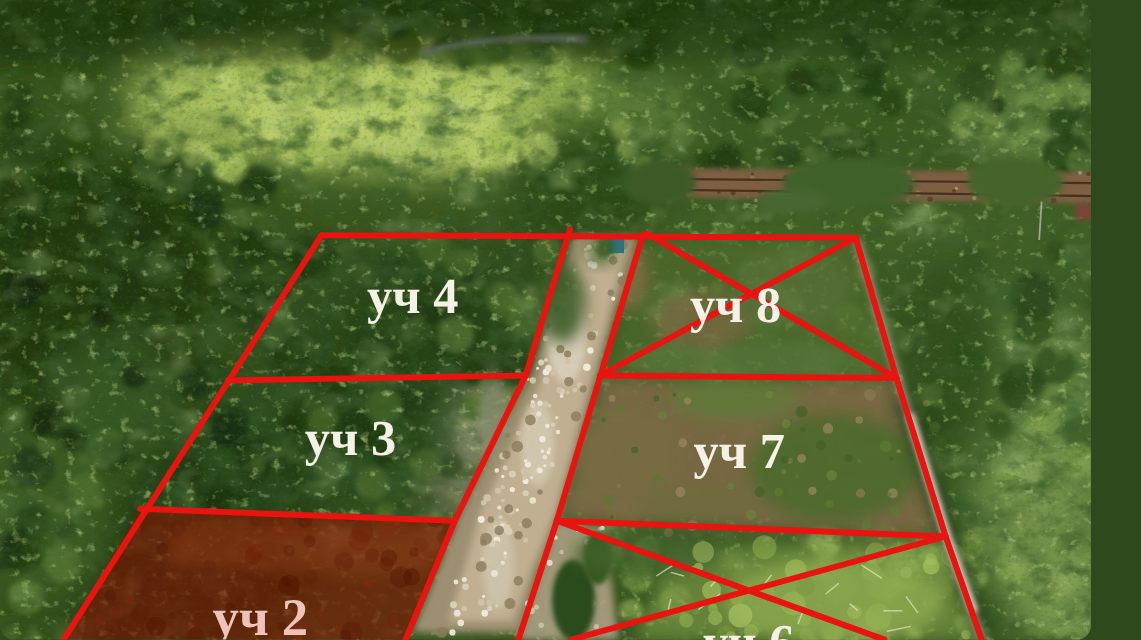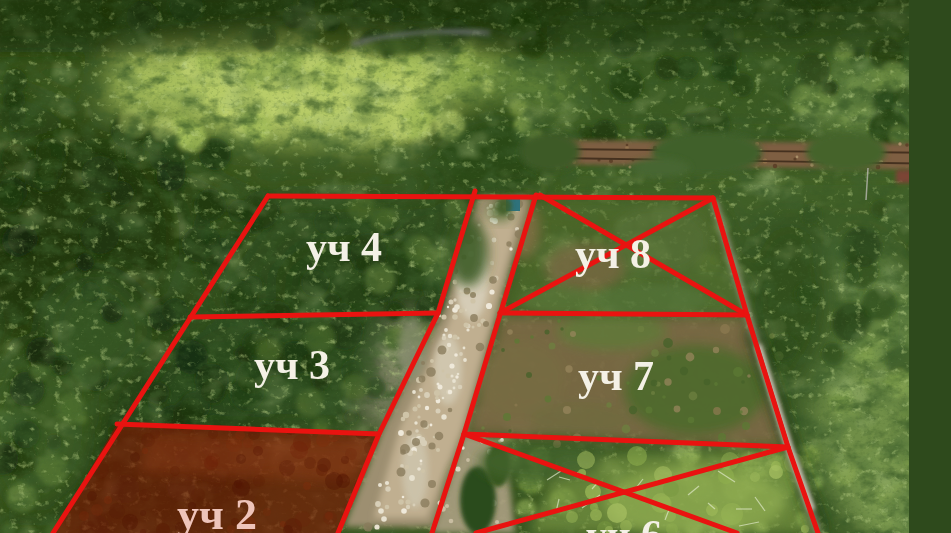--- a/index.html
+++ b/index.html
@@ -1,16 +1,16 @@
 <!DOCTYPE html>
 <html><head>
 <meta charset="utf-8">
 <style>
 html,body{margin:0;padding:0;background:#2e4a1c;}
-#wrap{width:909px;height:533px;overflow:hidden;position:relative;font-family:"Liberation Serif",serif;}
+#wrap{width:909px;height:533px;overflow:hidden;position:relative;font-family:"Liberation Serif",serif;border-radius:12px;}
 </style>
 </head>
 <body>
 <div id="wrap">
 <svg width="951" height="533" viewBox="0 0 951 533" xmlns="http://www.w3.org/2000/svg">
 <defs>
 <clipPath id="clipU2">
           <polygon points="117,424 379,434 338,533 53,533"></polygon>
         </clipPath>
 <filter id="b14" x="-30%" y="-30%" width="160%" height="160%">

